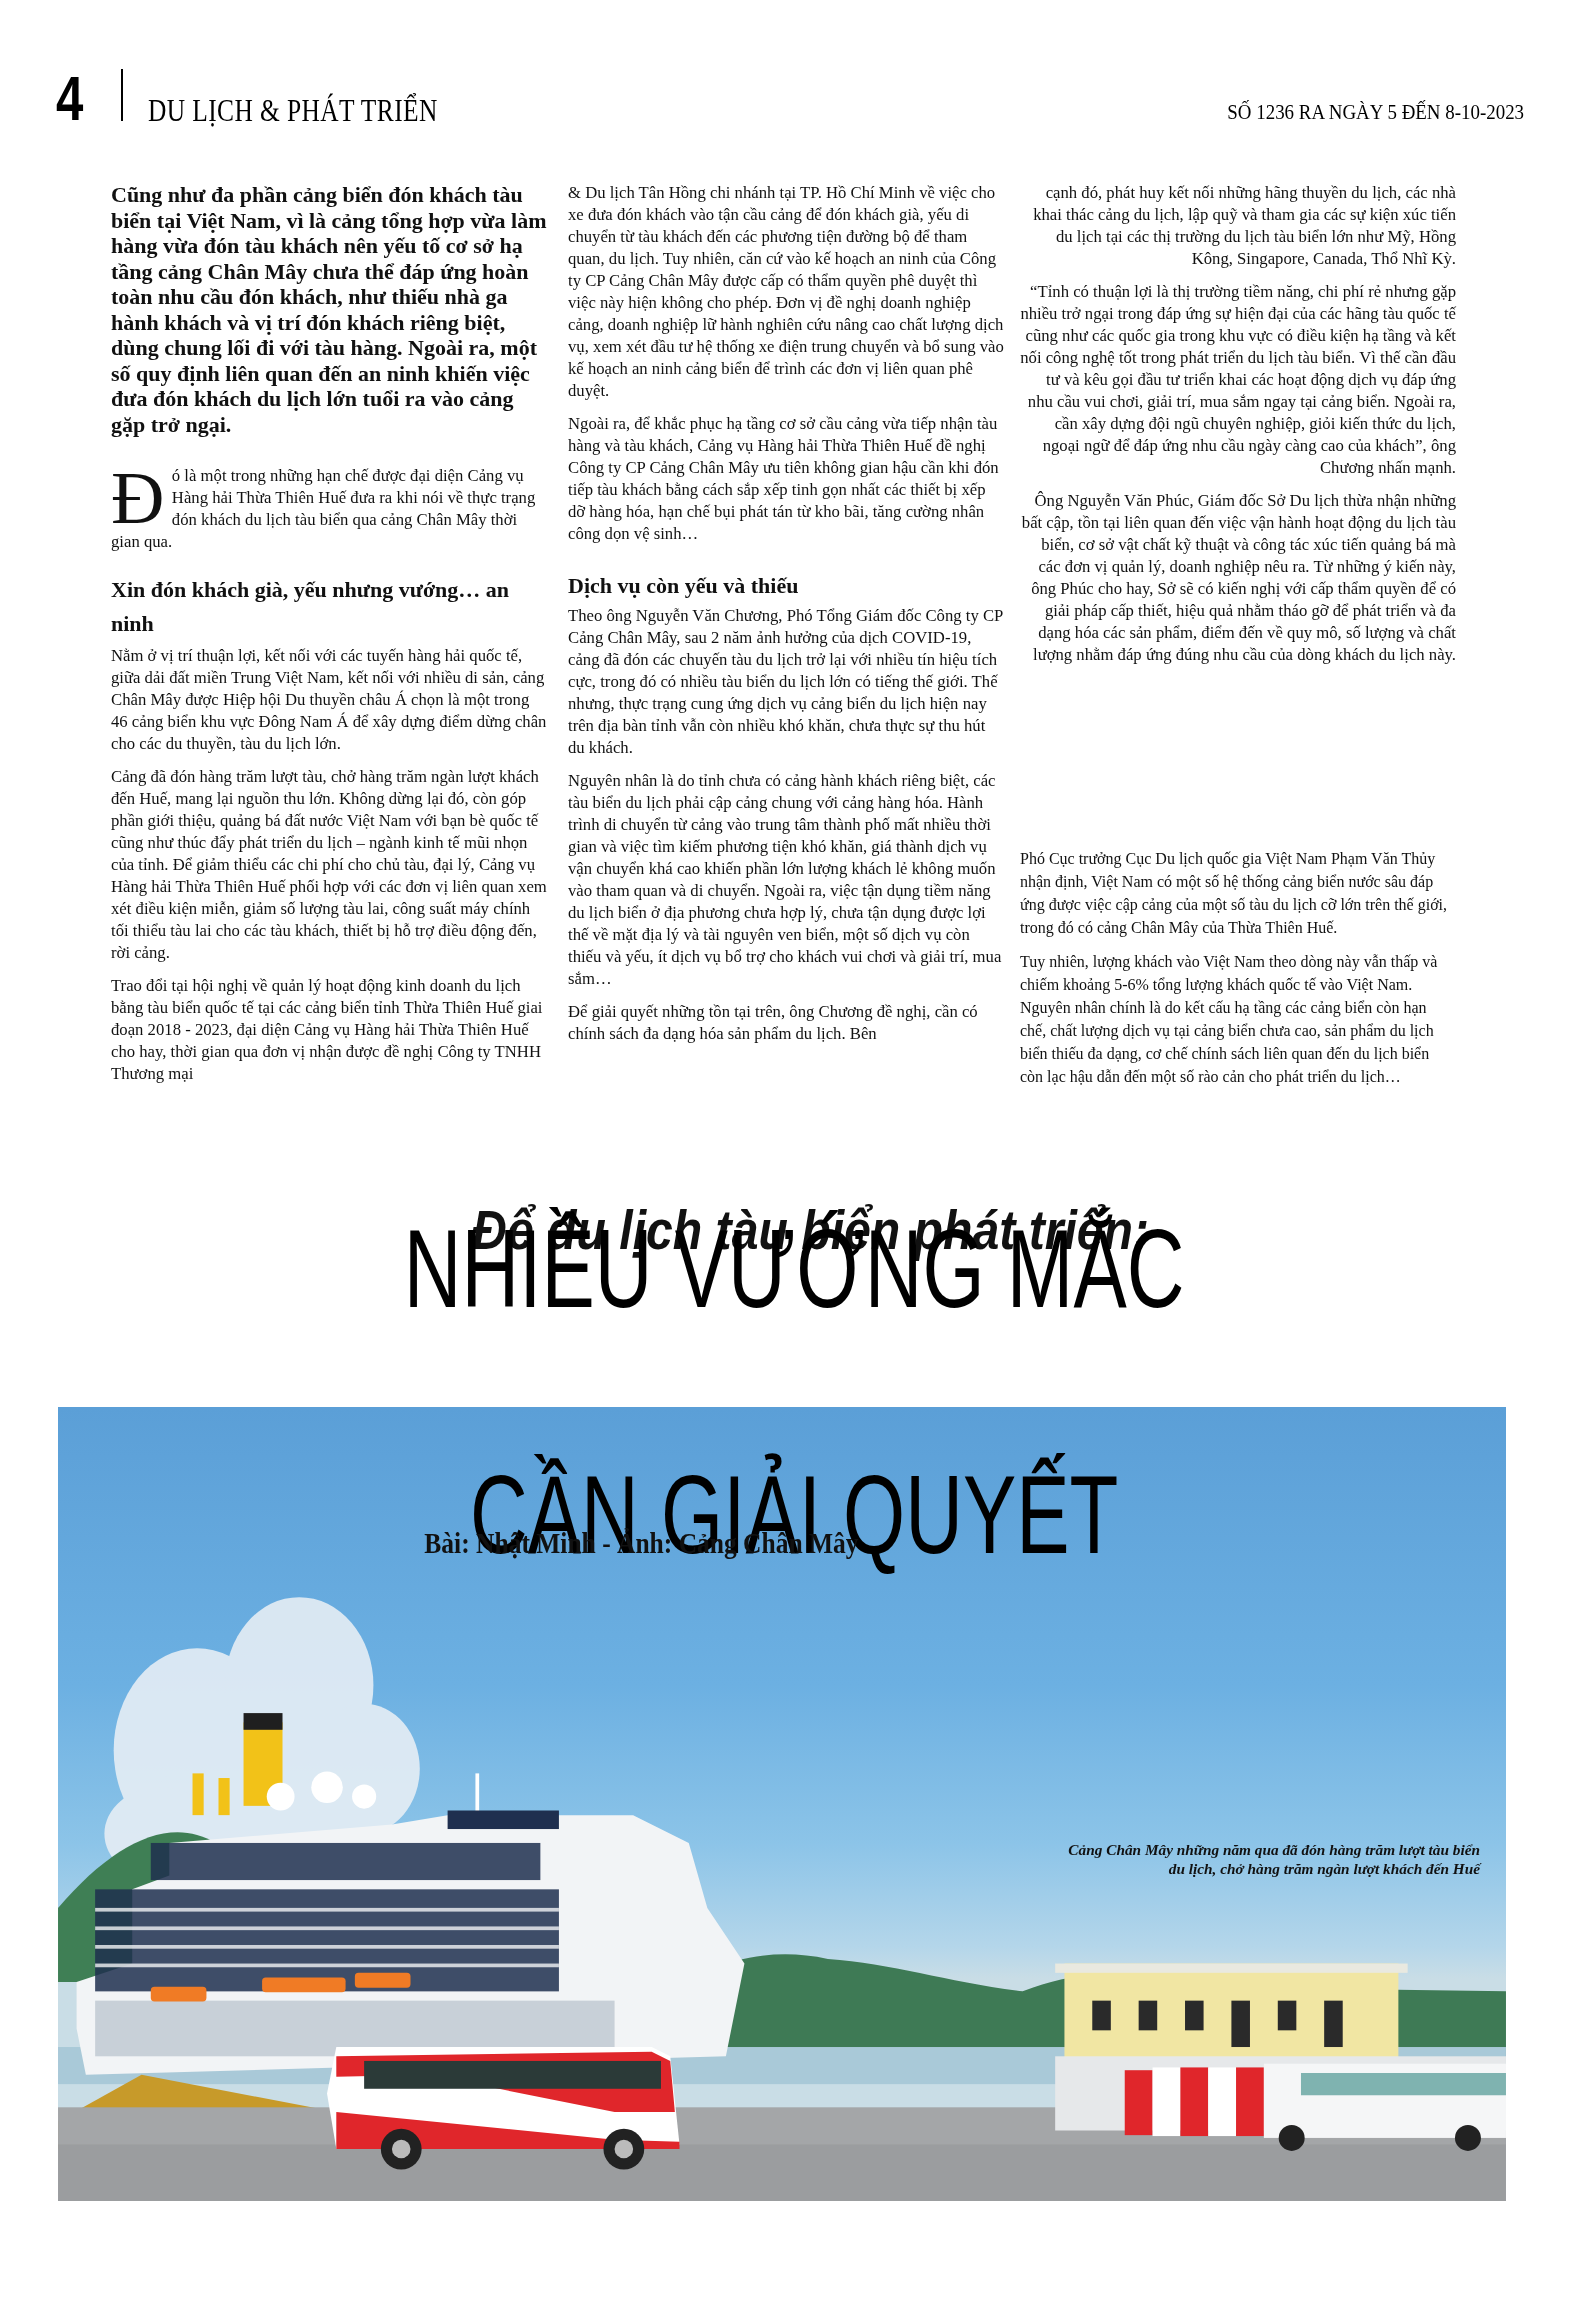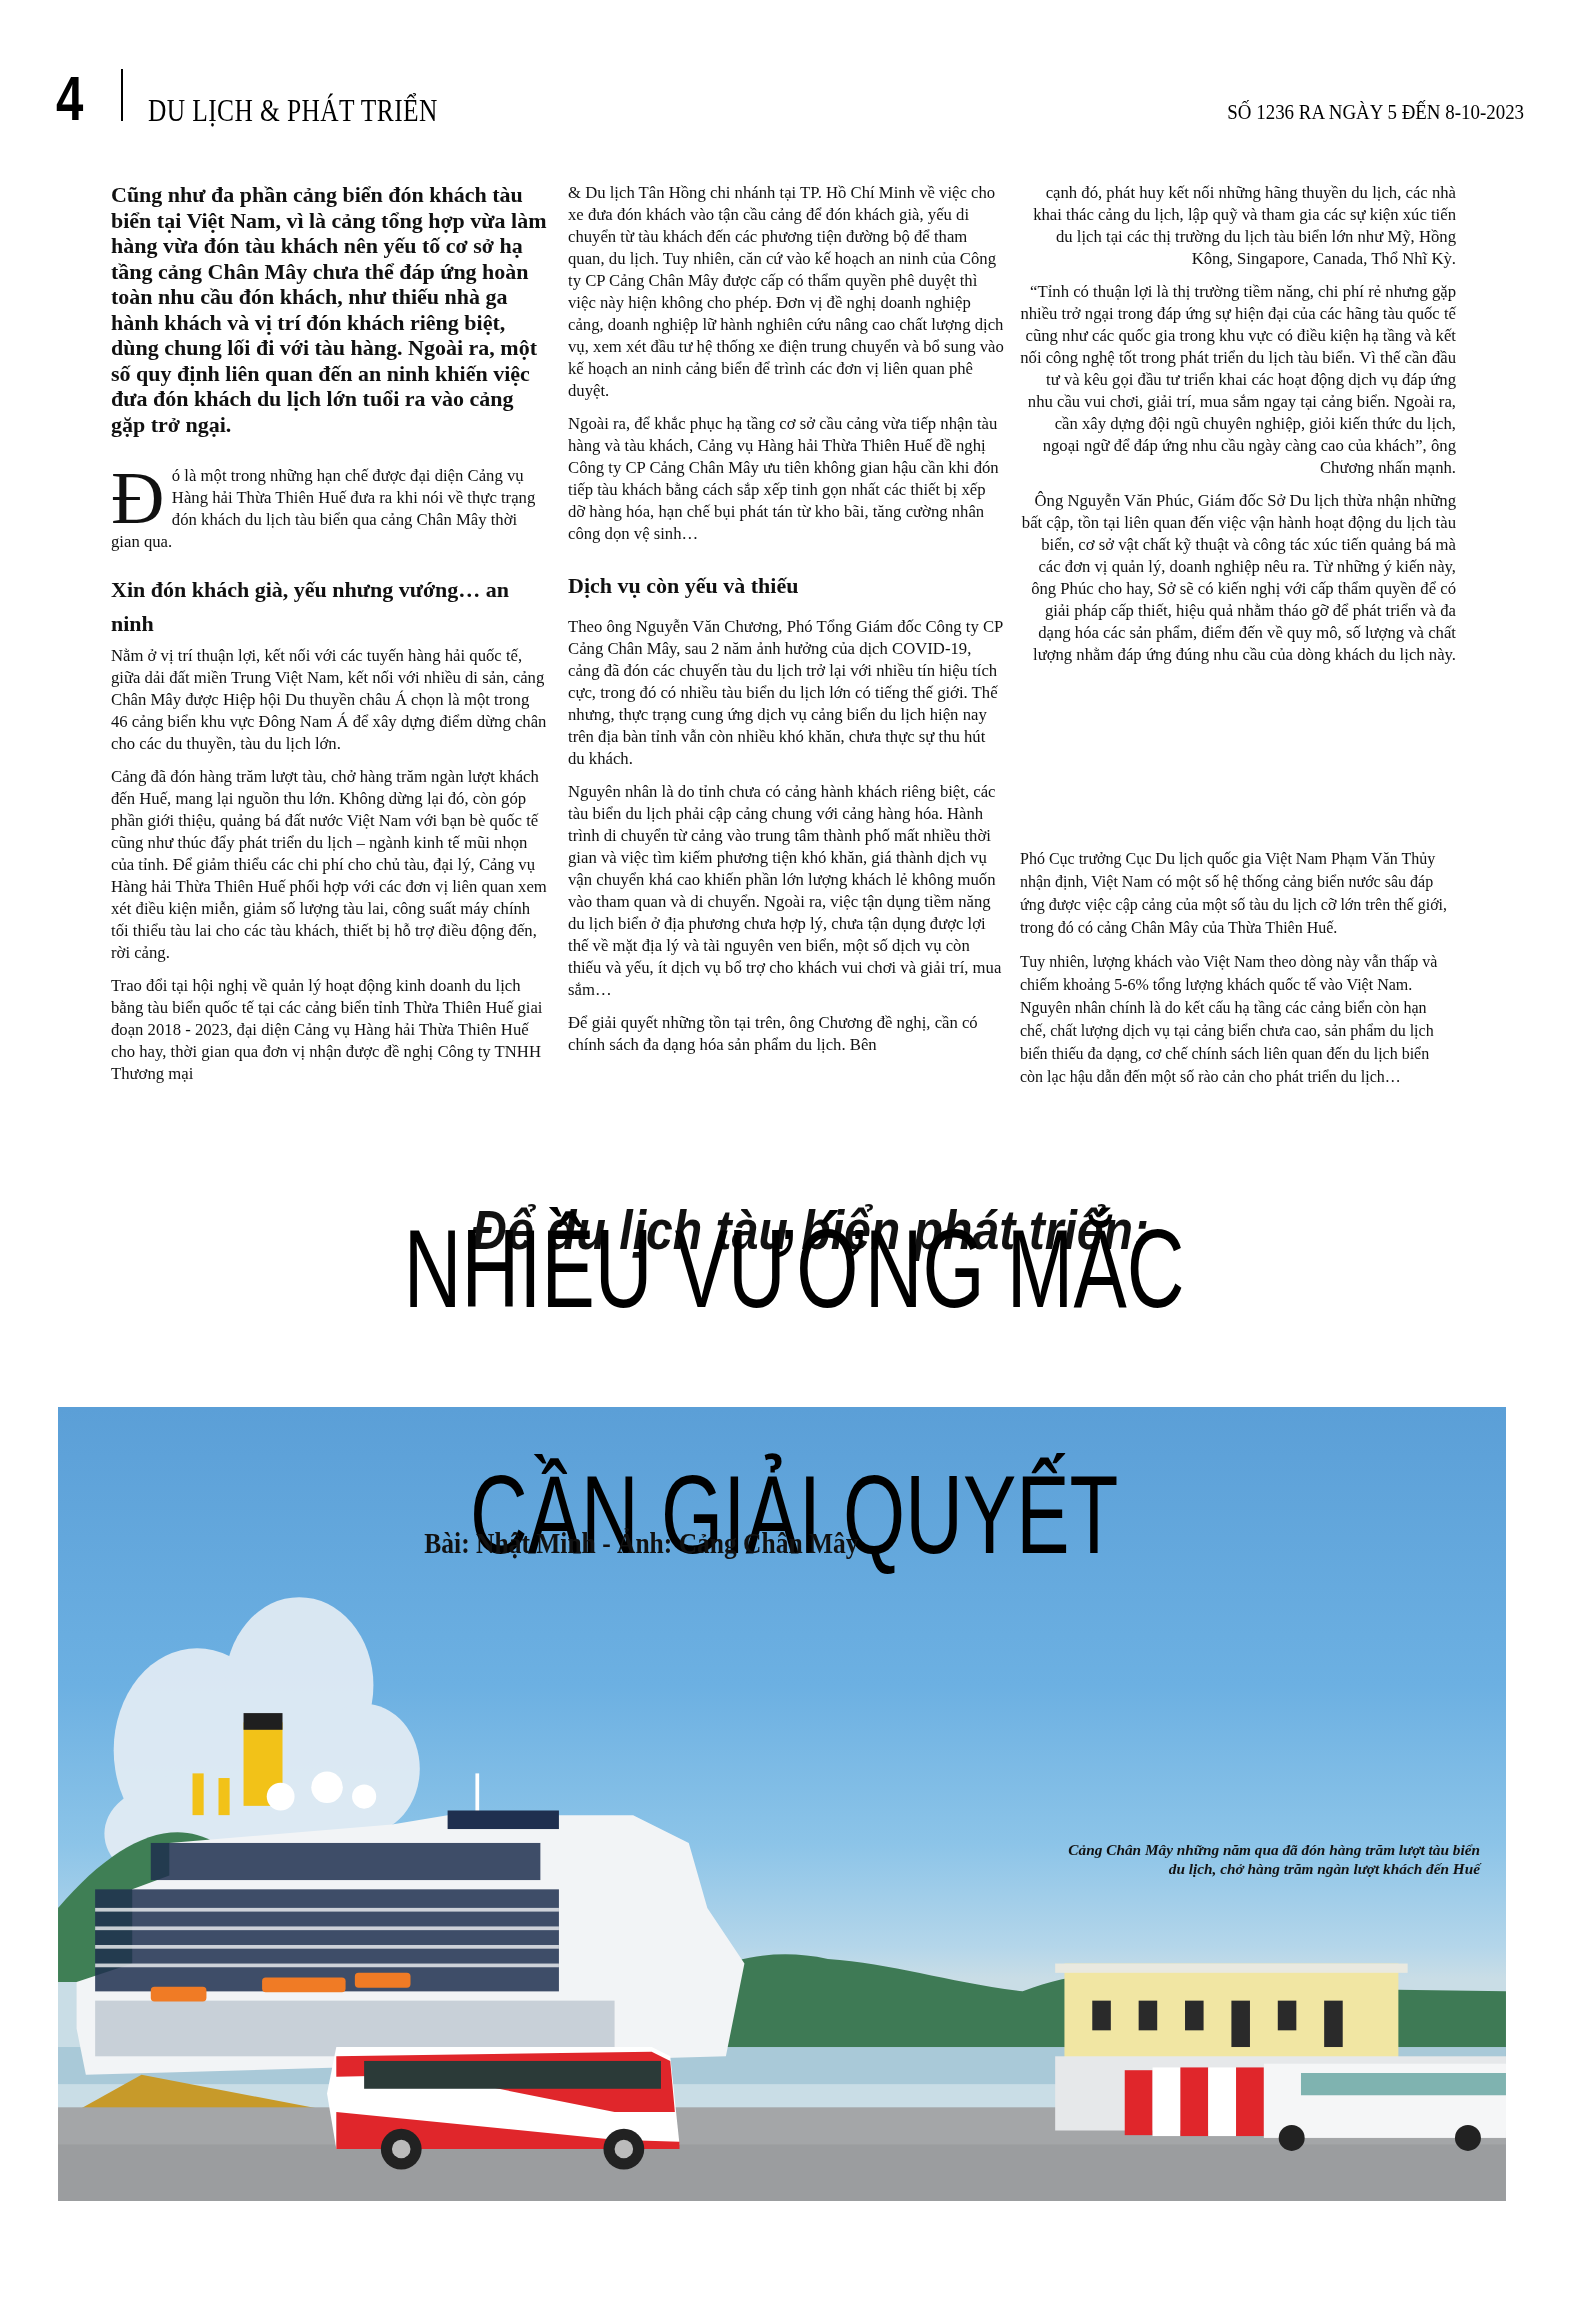--- a/index.html
+++ b/index.html
@@ -16,21 +16,21 @@
   .col { position: absolute; top: 182px; font-size: 16.7px; line-height: 22px; text-align: left; }
   .col p { margin: 0 0 11px 0; }
   .c1 { left: 111px; width: 436px; }
   .c2 { left: 568px; width: 436px; }
   .c3 { left: 1020px; width: 436px; text-align: right; }
 
   .lede { font-weight: bold; font-size: 22px; line-height: 25.5px; margin: 0 0 28px 0 !important; }
   .dropcap-p { font-size: 16.7px; }
   .dropcap { float: left; font-size: 74px; line-height: 58px; margin: 3.7px 7.4px 0 0; }
   .subhead { font-weight: bold; font-size: 22px; line-height: 34px; margin: 20.4px 0 3.7px 0; }
-  .subhead.two { margin-top: 24px; margin-bottom: 13px; }
+  .subhead.two { margin-top: 24px; margin-bottom: 2px; }
 
   .italic-box { position: absolute; left: 1020px; top: 847px; width: 436px; font-size: 16px; line-height: 23px; }
   .italic-box p { margin: 0 0 11px 0; }
 
   
   .kicker { position: absolute; left: 0; width: 1589px; top: 1197px; text-align: center; font-family: "Liberation Sans", sans-serif; font-weight: bold; font-style: italic; font-size: 56px; line-height: 65px; z-index: 3; padding-left: 16px; }
   .kicker span { display: inline-block; transform: scaleX(0.86); }
   .headline { position: absolute; left: 0; width: 1589px; text-align: center; font-family: "Liberation Sans", sans-serif; font-size: 111px; line-height: 111px; z-index: 3; color: #000; }
   .headline span { display: inline-block; transform: scaleX(0.72); }
   .h1 { top: 1214px; }

